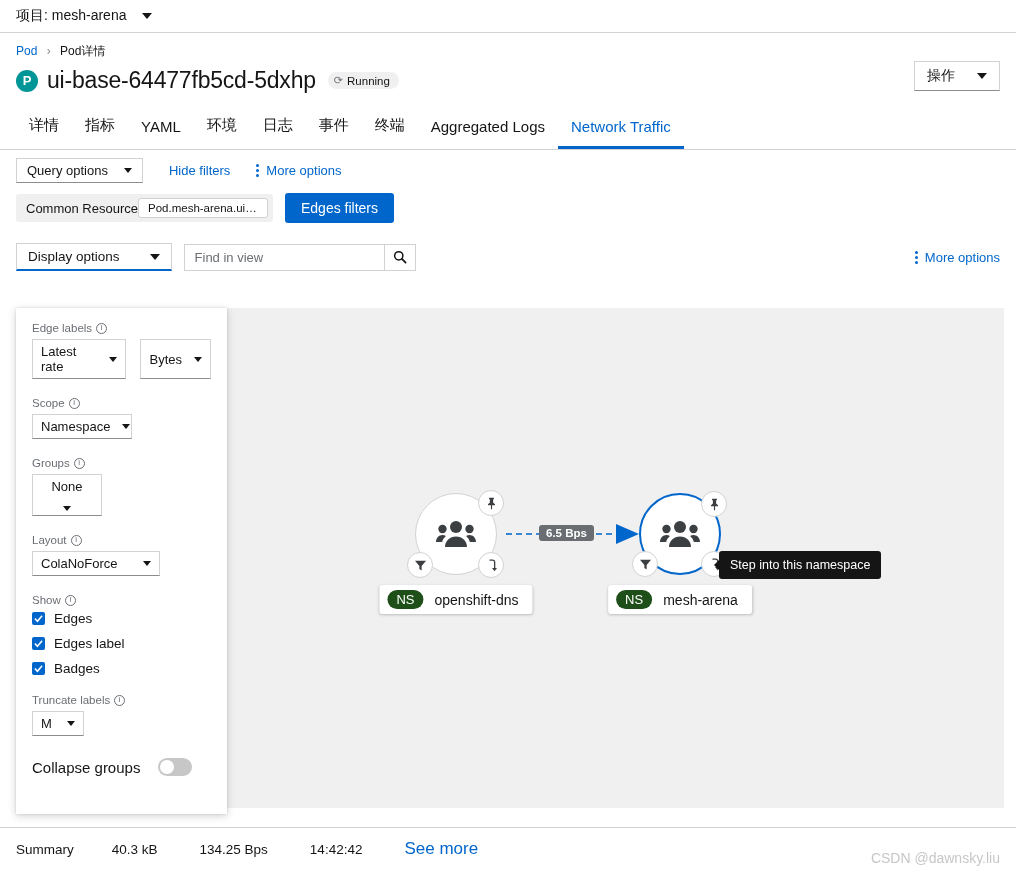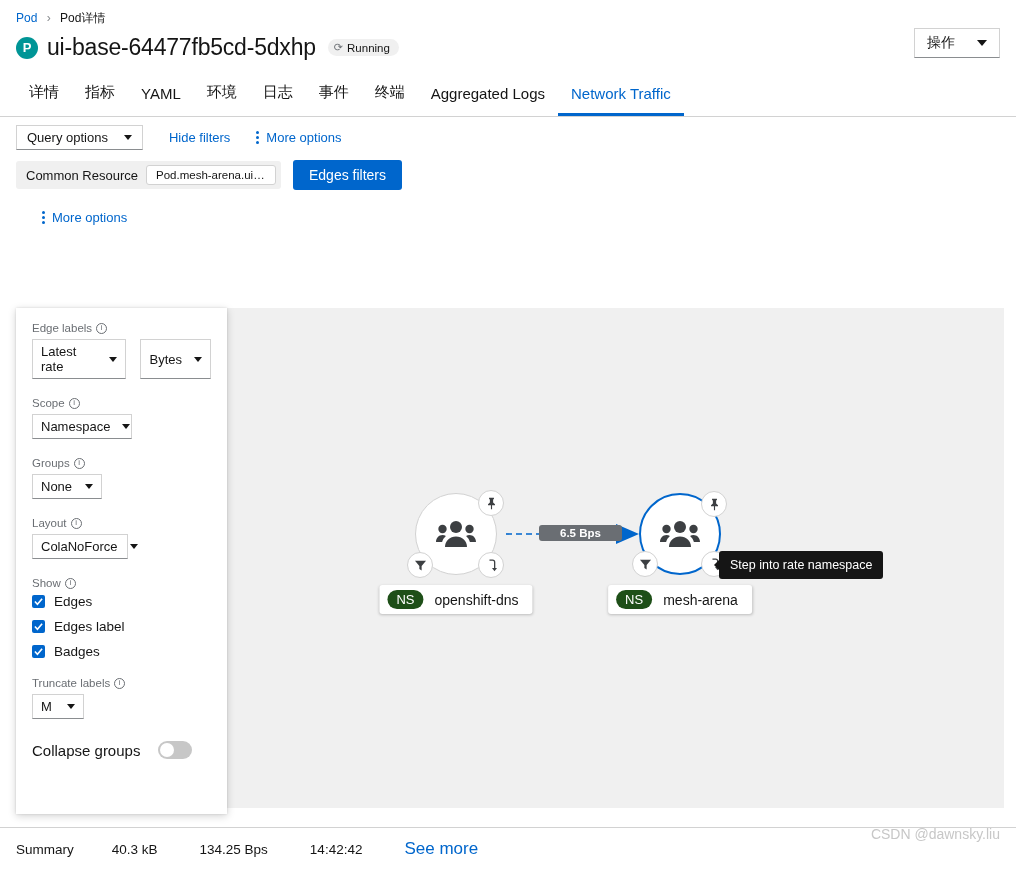--- a/index.html
+++ b/index.html
@@ -94,21 +94,21 @@
   .more-options { margin-left: 26px; display:flex; align-items:center; gap:7px; }
   .kebab {
     display:inline-flex; flex-direction:column; gap:2px; align-items:center;
   }
   .kebab i { width:3px; height:3px; background:#06c; border-radius:50%; display:block; }
 
   
   .filter-row { display:flex; align-items:center; padding: 2px 16px 10px 16px; gap: 12px; }
   .chip-group {
     display:flex; align-items:center;
-    background:#f0f0f0; border-radius:3px; padding: 4px 5px 4px 10px; gap:8px;
+    background:#f0f0f0; border-radius:3px; padding: 4px 5px 4px 10px; 
   }
   .chip-group .grp-label { font-size:13px; color:#151515; }
   .chip {
     background:#fff; border:1px solid #d2d2d2; border-radius:3px;
     font-size: 11.5px; color:#151515; padding: 3px 9px;
     max-width: 130px; overflow:hidden; text-overflow:ellipsis; white-space:nowrap;
   }
   .edit-filters-btn {
     background:#06c; color:#fff; border:none; border-radius:3px;
     padding: 7px 16px; font-size: 14px; cursor:pointer;
@@ -232,21 +232,21 @@
     white-space: nowrap;
   }
   .ns-badge {
     background:#1e4f18; color:#fff; border-radius: 10px;
     font-size: 13px; padding: 2px 9px; font-weight:500;
   }
   .node-label-text { font-size: 14px; color:#151515; }
   .edge-label {
     position:absolute;
     background:#6a6e73; color:#fff; font-size:11.5px; font-weight:bold;
-    padding: 2px 21px; border-radius:3px;
+    padding: 2px 7px; border-radius:3px;
   }
   .tooltip {
     position:absolute;
     background:#151515; color:#fff; font-size:12.5px;
     padding: 7px 11px; border-radius:3px; white-space:nowrap;
   }
   .tooltip:before {
     content:""; position:absolute; left:-5px; top:50%; margin-top:-5px;
     border-top:5px solid transparent; border-bottom:5px solid transparent;
     border-right:5px solid #151515;
@@ -256,29 +256,35 @@
   .footer {
     position:absolute; left:0; right:0; bottom:0; height: 43px;
     background:#fff; border-top:1px solid #d2d2d2;
     display:flex; align-items:center; padding: 0 16px; gap: 0;
   }
   .foot-item { font-size: 13.5px; color:#151515; }
   .foot-summary { font-weight: 400; margin-right: 38px; }
   .foot-sp { margin-right: 42px; }
   .foot-link { color:#06c; cursor:pointer; font-size:17px; }
   .watermark {
-    position:absolute; right: 16px; bottom: 28px;
+    position:absolute; right: 16px; bottom: 4px;
     font-size: 14px; color:#c7c7c7;
   }
 </style>
 </head>
 <body>
 
 <div class="page">
 
+  <div class="project-bar">
+    <span>
+      <span>项目: mesh-arena</span>
+      <span class="caret"></span>
+    </span>
+  </div>
 
   <div class="header">
     <div class="breadcrumb">
       <span>Pod</span>
       <span class="sep">›</span>
       <span class="current">Pod详情</span>
     </div>
     <div class="title-row">
       <div class="pod-badge">P</div>
       <div class="pod-title">ui-base-64477fb5cd-5dxhp</div>
@@ -324,20 +330,35 @@
   <div class="filter-row">
     <div class="chip-group">
       <span class="grp-label">Common Resource</span>
       <span class="chip">Pod.mesh-arena.ui-base...</span>
     </div>
     <button class="edit-filters-btn">Edges filters</button>
   </div>
 
 
   <div class="display-row">
+    <div class="display-left">
+      <div class="display-options-btn">
+        <span>Display options</span>
+        <span class="caret"></span>
+      </div>
+      <div class="search-wrap">
+        <input class="search-input" type="text" placeholder="Find in view" style="">
+        <div class="search-btn">
+          <svg width="14" height="14" viewBox="0 0 16 16">
+            <circle cx="6.6" cy="6.6" r="4.7" fill="none" stroke="#151515" stroke-width="1.7"></circle>
+            <line x1="10.2" y1="10.2" x2="14.4" y2="14.4" stroke="#151515" stroke-width="2" stroke-linecap="round"></line>
+          </svg>
+        </div>
+      </div>
+    </div>
     <span class="more-options">
       <span class="kebab">
           <i></i>
           <i></i>
           <i></i>
         </span>
       <span class="link-btn">More options</span>
     </span>
   </div>
 
@@ -410,21 +431,21 @@
             <polygon points="8.6,11 14.8,11 11.7,15" fill="#3c3f42"></polygon>
           </svg>
         </div>
       </div>
       <div class="node-label">
         <span class="ns-badge">NS</span>
         <span class="node-label-text">mesh-arena</span>
       </div>
     </div>
 
-    <div class="tooltip" style="left:703px; top:243px;">Step into rate namespace</div>
+    <div class="tooltip" style="left:703px; top:243px;">Step into this namespace</div>
   </div>
 
   <div class="options-panel">
 
     <div class="opt-group">
       <div class="opt-label">
         <span>Edge labels</span>
         <i class="info-i">i</i>
       </div>
       <div class="opt-selects">
@@ -448,32 +469,32 @@
         <span>Namespace</span>
         <span class="caret"></span>
       </div>
     </div>
 
     <div class="opt-group">
       <div class="opt-label">
         <span>Groups</span>
         <i class="info-i">i</i>
       </div>
-      <div class="mini-select" style="width:70px;">
+      <div class="mini-select" style="width:70px;flex-direction:column;">
         <span>None</span>
         <span class="caret"></span>
       </div>
     </div>
 
     <div class="opt-group">
       <div class="opt-label">
         <span>Layout</span>
         <i class="info-i">i</i>
       </div>
-      <div class="mini-select" style="width:96px;">
+      <div class="mini-select" style="width:128px;">
         <span>ColaNoForce</span>
         <span class="caret"></span>
       </div>
     </div>
 
     <div class="opt-group">
       <div class="opt-label">
         <span>Show</span>
         <i class="info-i">i</i>
       </div>

